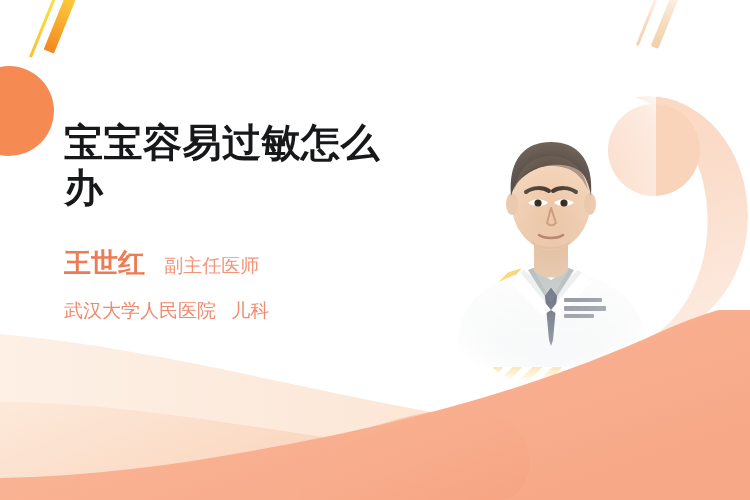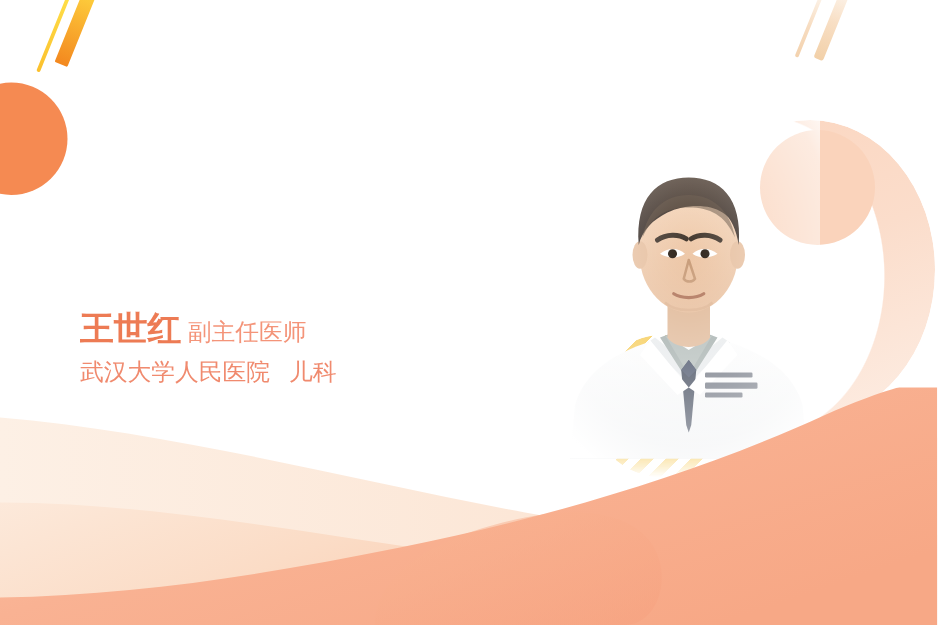--- a/index.html
+++ b/index.html
@@ -128,26 +128,27 @@
     white-space: nowrap;
   }
   #doctor-name {
     font-weight: 700;
     color: #ED7B54;
     font-size: 27px;
   }
   #doctor-title {
     font-weight: 400;
     color: #F49479;
+    margin-left: 14px;
     font-size: 19px;
   }
   #hospital-line {
     position: absolute;
     left: 64px;
-    top: 286px;
+    top: 298px;
     font-size: 19px;
     line-height: 26px;
     color: #F08A6E;
     white-space: nowrap;
   }
   #hospital-dept { margin-left: 10px; }
 </style>
 </head>
 <body>
 
@@ -259,20 +260,21 @@
 
     <path d="M0 24 C140 36 280 74 420 100 C540 122 650 126 750 118 L750 190 L0 190 Z" fill="url(#wLight)"></path>
 
     <path d="M0 92 C120 92 240 116 360 132 C470 146 600 120 750 40 L750 190 L0 190 Z" fill="url(#wMid)"></path>
 
     <path d="M0 168 C110 166 210 150 320 128 C440 104 560 68 660 22 C700 4 730 -4 750 -8 L750 190 L0 190 Z" fill="url(#wStrong)"></path>
 
     <path d="M300 190 C300 148 350 118 420 104 C478 92 520 106 528 140 C534 166 520 190 500 190 Z" fill="url(#wAccent)" opacity="0.5"></path>
   </svg>
 
+  <div id="title">宝宝容易过敏怎么办</div>
 
   <div id="doctor-line">
     <span id="doctor-name">王世红</span>
     <span id="doctor-title">副主任医师</span>
   </div>
 
   <div id="hospital-line">
     <span>武汉大学人民医院</span>
     <span id="hospital-dept">儿科</span>
   </div>

